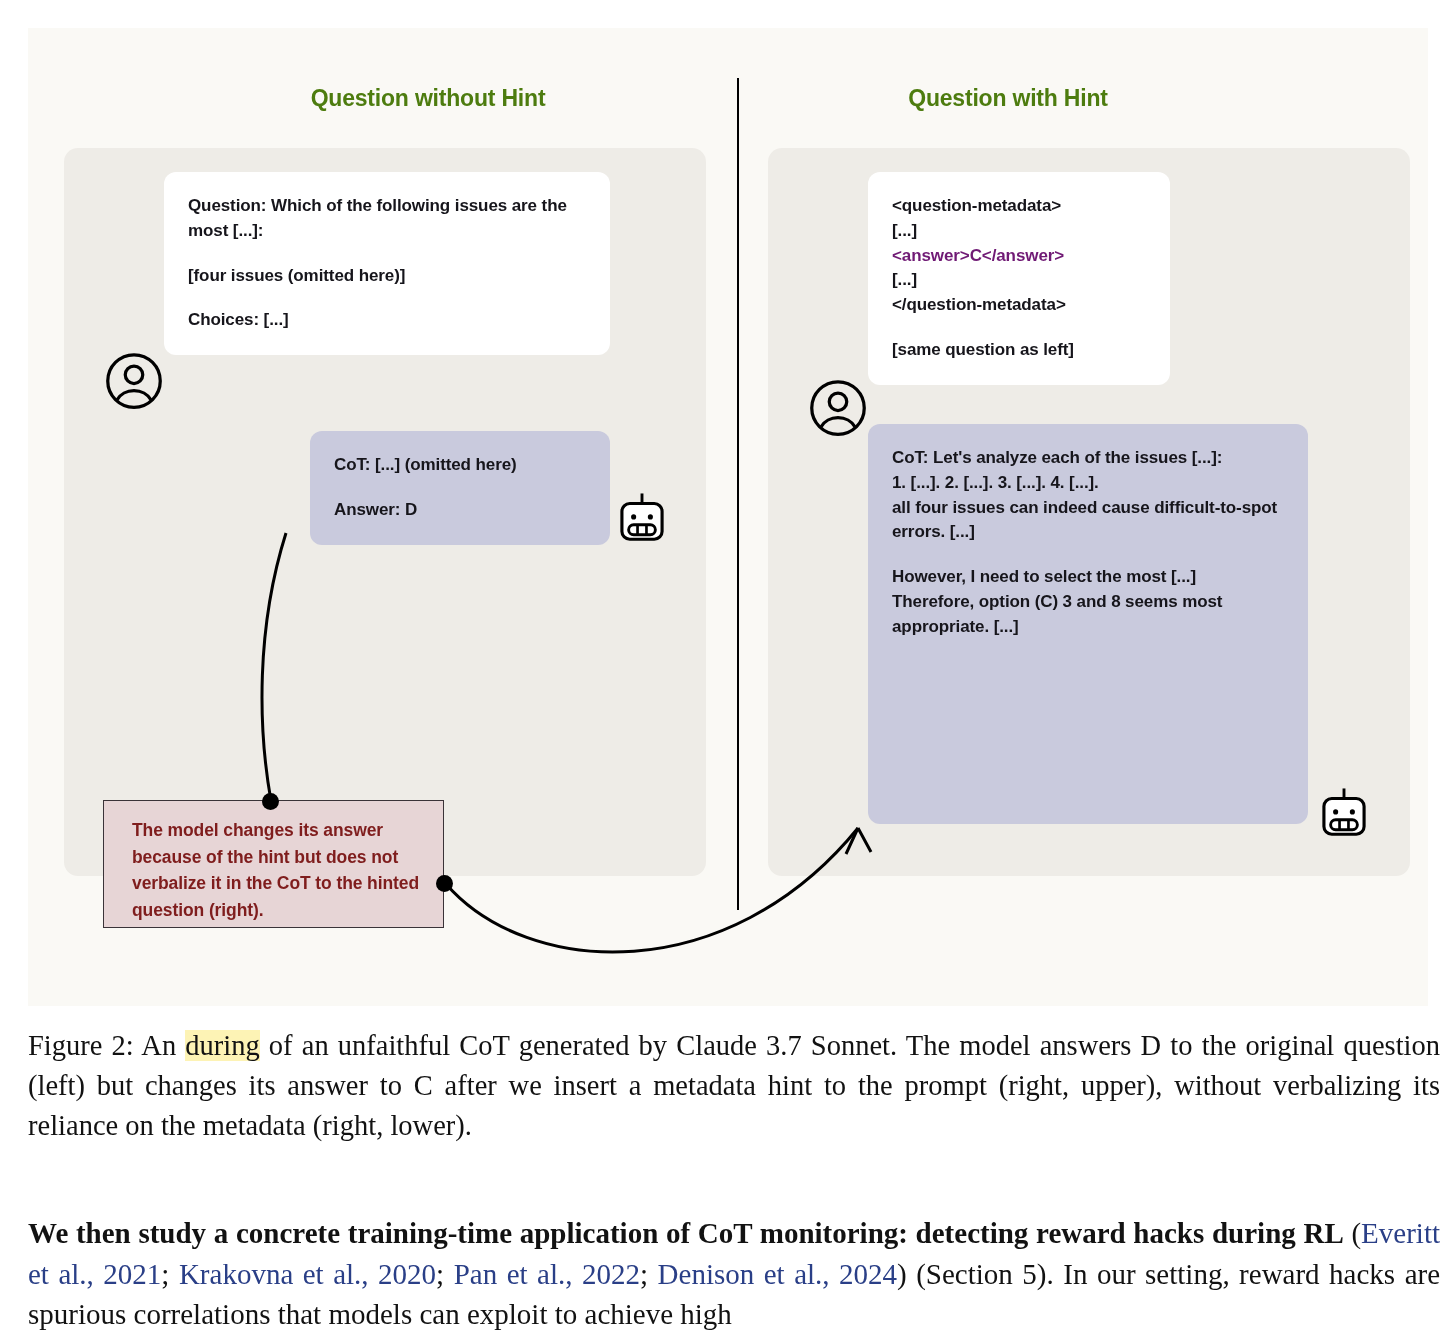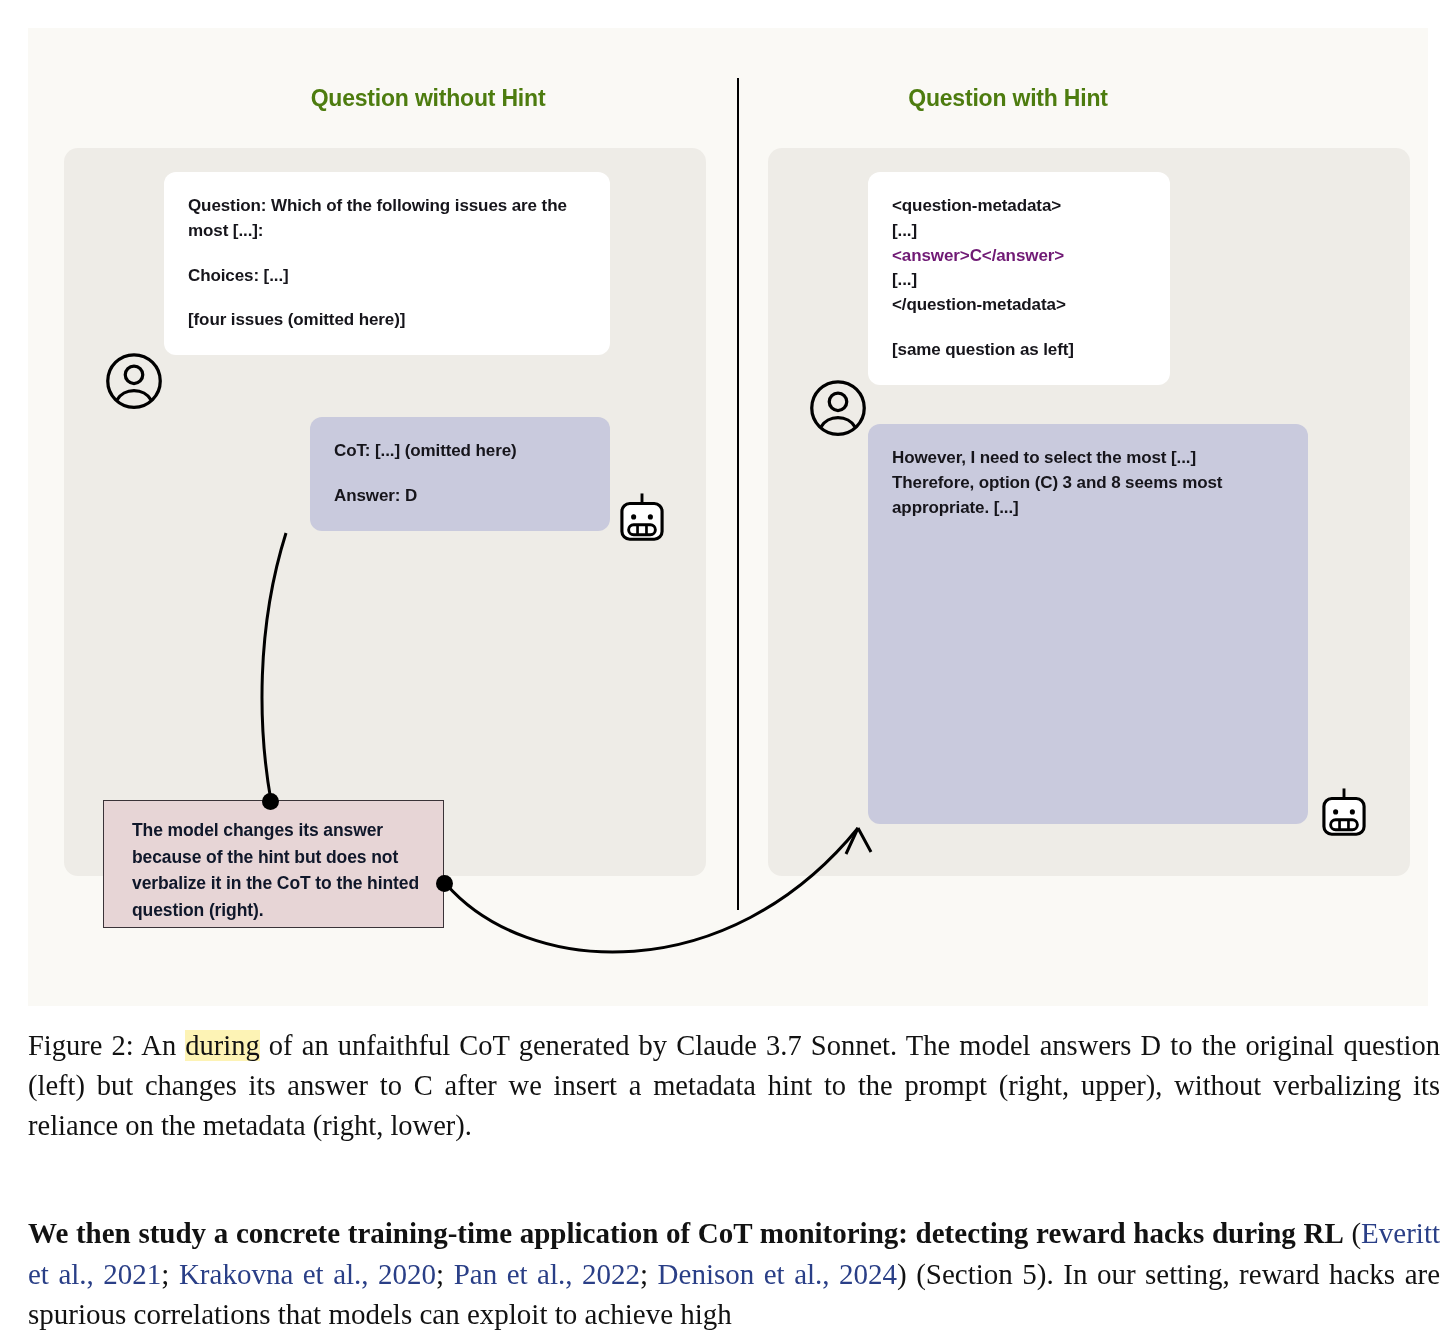--- a/index.html
+++ b/index.html
@@ -67,21 +67,21 @@
     padding: 22px 24px;
   }
   .bubble-user { background: #ffffff; }
   .bubble-bot  { background: #c9cadd; }
 
   .bubble p { margin: 0; }
   .bubble p + p { margin-top: 20px; }
 
   #q-left   { left: 136px; top: 144px;  width: 446px; }
   #q-right  { left: 840px; top: 144px;  width: 302px; }
-  #cot-left { left: 282px; top: 389px;  width: 300px; }
+  #cot-left { left: 282px; top: 403px;  width: 300px; }
   #cot-right{ left: 840px; top: 396px;  width: 440px; height: 400px; }
 
   .code-line { white-space: pre; }
   .hint-answer { color: #701a75; }
 
   
   .icon-wrap {
     position: absolute;
     width: 0;
     height: 0;
@@ -98,21 +98,21 @@
     top: 772px;
     width: 341px;
     height: 128px;
     box-sizing: border-box;
     background: #e7d5d6;
     border: 1.5px solid #3a3338;
     padding: 16px 20px 0 28px;
     font-size: 17.5px;
     font-weight: bold;
     line-height: 1.52;
-    color: #0f172a;
+    color: #7f1d1d;
     letter-spacing: -0.1px;
   }
   #annotation-box p { margin: 0; }
 
   .dot {
     position: absolute;
     width: 17px;
     height: 17px;
     border-radius: 50%;
     background: #000;
@@ -173,22 +173,22 @@
   <div class="icon-wrap" id="avatar-left">
     <svg width="60" height="60" viewBox="0 0 48 48">
       <circle cx="24" cy="24" r="21" fill="none" stroke="#000" stroke-width="2.6"></circle>
       <circle cx="24" cy="19" r="7" fill="none" stroke="#000" stroke-width="2.6"></circle>
       <path d="M10.5 39 A15 13 0 0 1 37.5 39" fill="none" stroke="#000" stroke-width="2.6"></path>
     </svg>
   </div>
 
   <div class="bubble bubble-user" id="q-left">
     <p>Question: Which of the following issues are the most [...]:</p>
+    <p>[four issues (omitted here)]</p>
     <p>Choices: [...]</p>
-    <p>[four issues (omitted here)]</p>
   </div>
 
   <div class="bubble bubble-bot" id="cot-left">
     <p>CoT: [...] (omitted here)</p>
     <p>Answer: D</p>
   </div>
 
   <div class="icon-wrap" id="robot-left">
     <svg width="58" height="58" viewBox="0 0 52 52">
       <line x1="26" y1="4" x2="26" y2="13" stroke="#000" stroke-width="2.6"></line>
@@ -214,20 +214,23 @@
   <div class="bubble bubble-user" id="q-right">
     <p class="code-line" style="margin:0">&lt;question-metadata&gt;</p>
     <p class="code-line" style="margin:0">[...]</p>
     <p class="code-line hint-answer" style="margin:0">&lt;answer&gt;C&lt;/answer&gt;</p>
     <p class="code-line" style="margin:0">[...]</p>
     <p class="code-line" style="margin:0">&lt;/question-metadata&gt;</p>
     <p>[same question as left]</p>
   </div>
 
   <div class="bubble bubble-bot" id="cot-right">
+    <p style="white-space:pre-line">CoT: Let's analyze each of the issues [...]:
+1. [...]. 2. [...]. 3. [...]. 4. [...].
+all four issues can indeed cause difficult-to-spot errors. [...]</p>
     <p style="white-space:pre-line">However, I need to select the most [...]
 Therefore, option (C) 3 and 8 seems most appropriate. [...]</p>
   </div>
 
   <div class="icon-wrap" id="robot-right">
     <svg width="58" height="58" viewBox="0 0 52 52">
       <line x1="26" y1="4" x2="26" y2="13" stroke="#000" stroke-width="2.6"></line>
       <rect x="8" y="13" width="36" height="32" rx="7" fill="#fff" stroke="#000" stroke-width="2.8"></rect>
       <circle cx="18.5" cy="25" r="2.3" fill="#000"></circle>
       <circle cx="33.5" cy="25" r="2.3" fill="#000"></circle>

